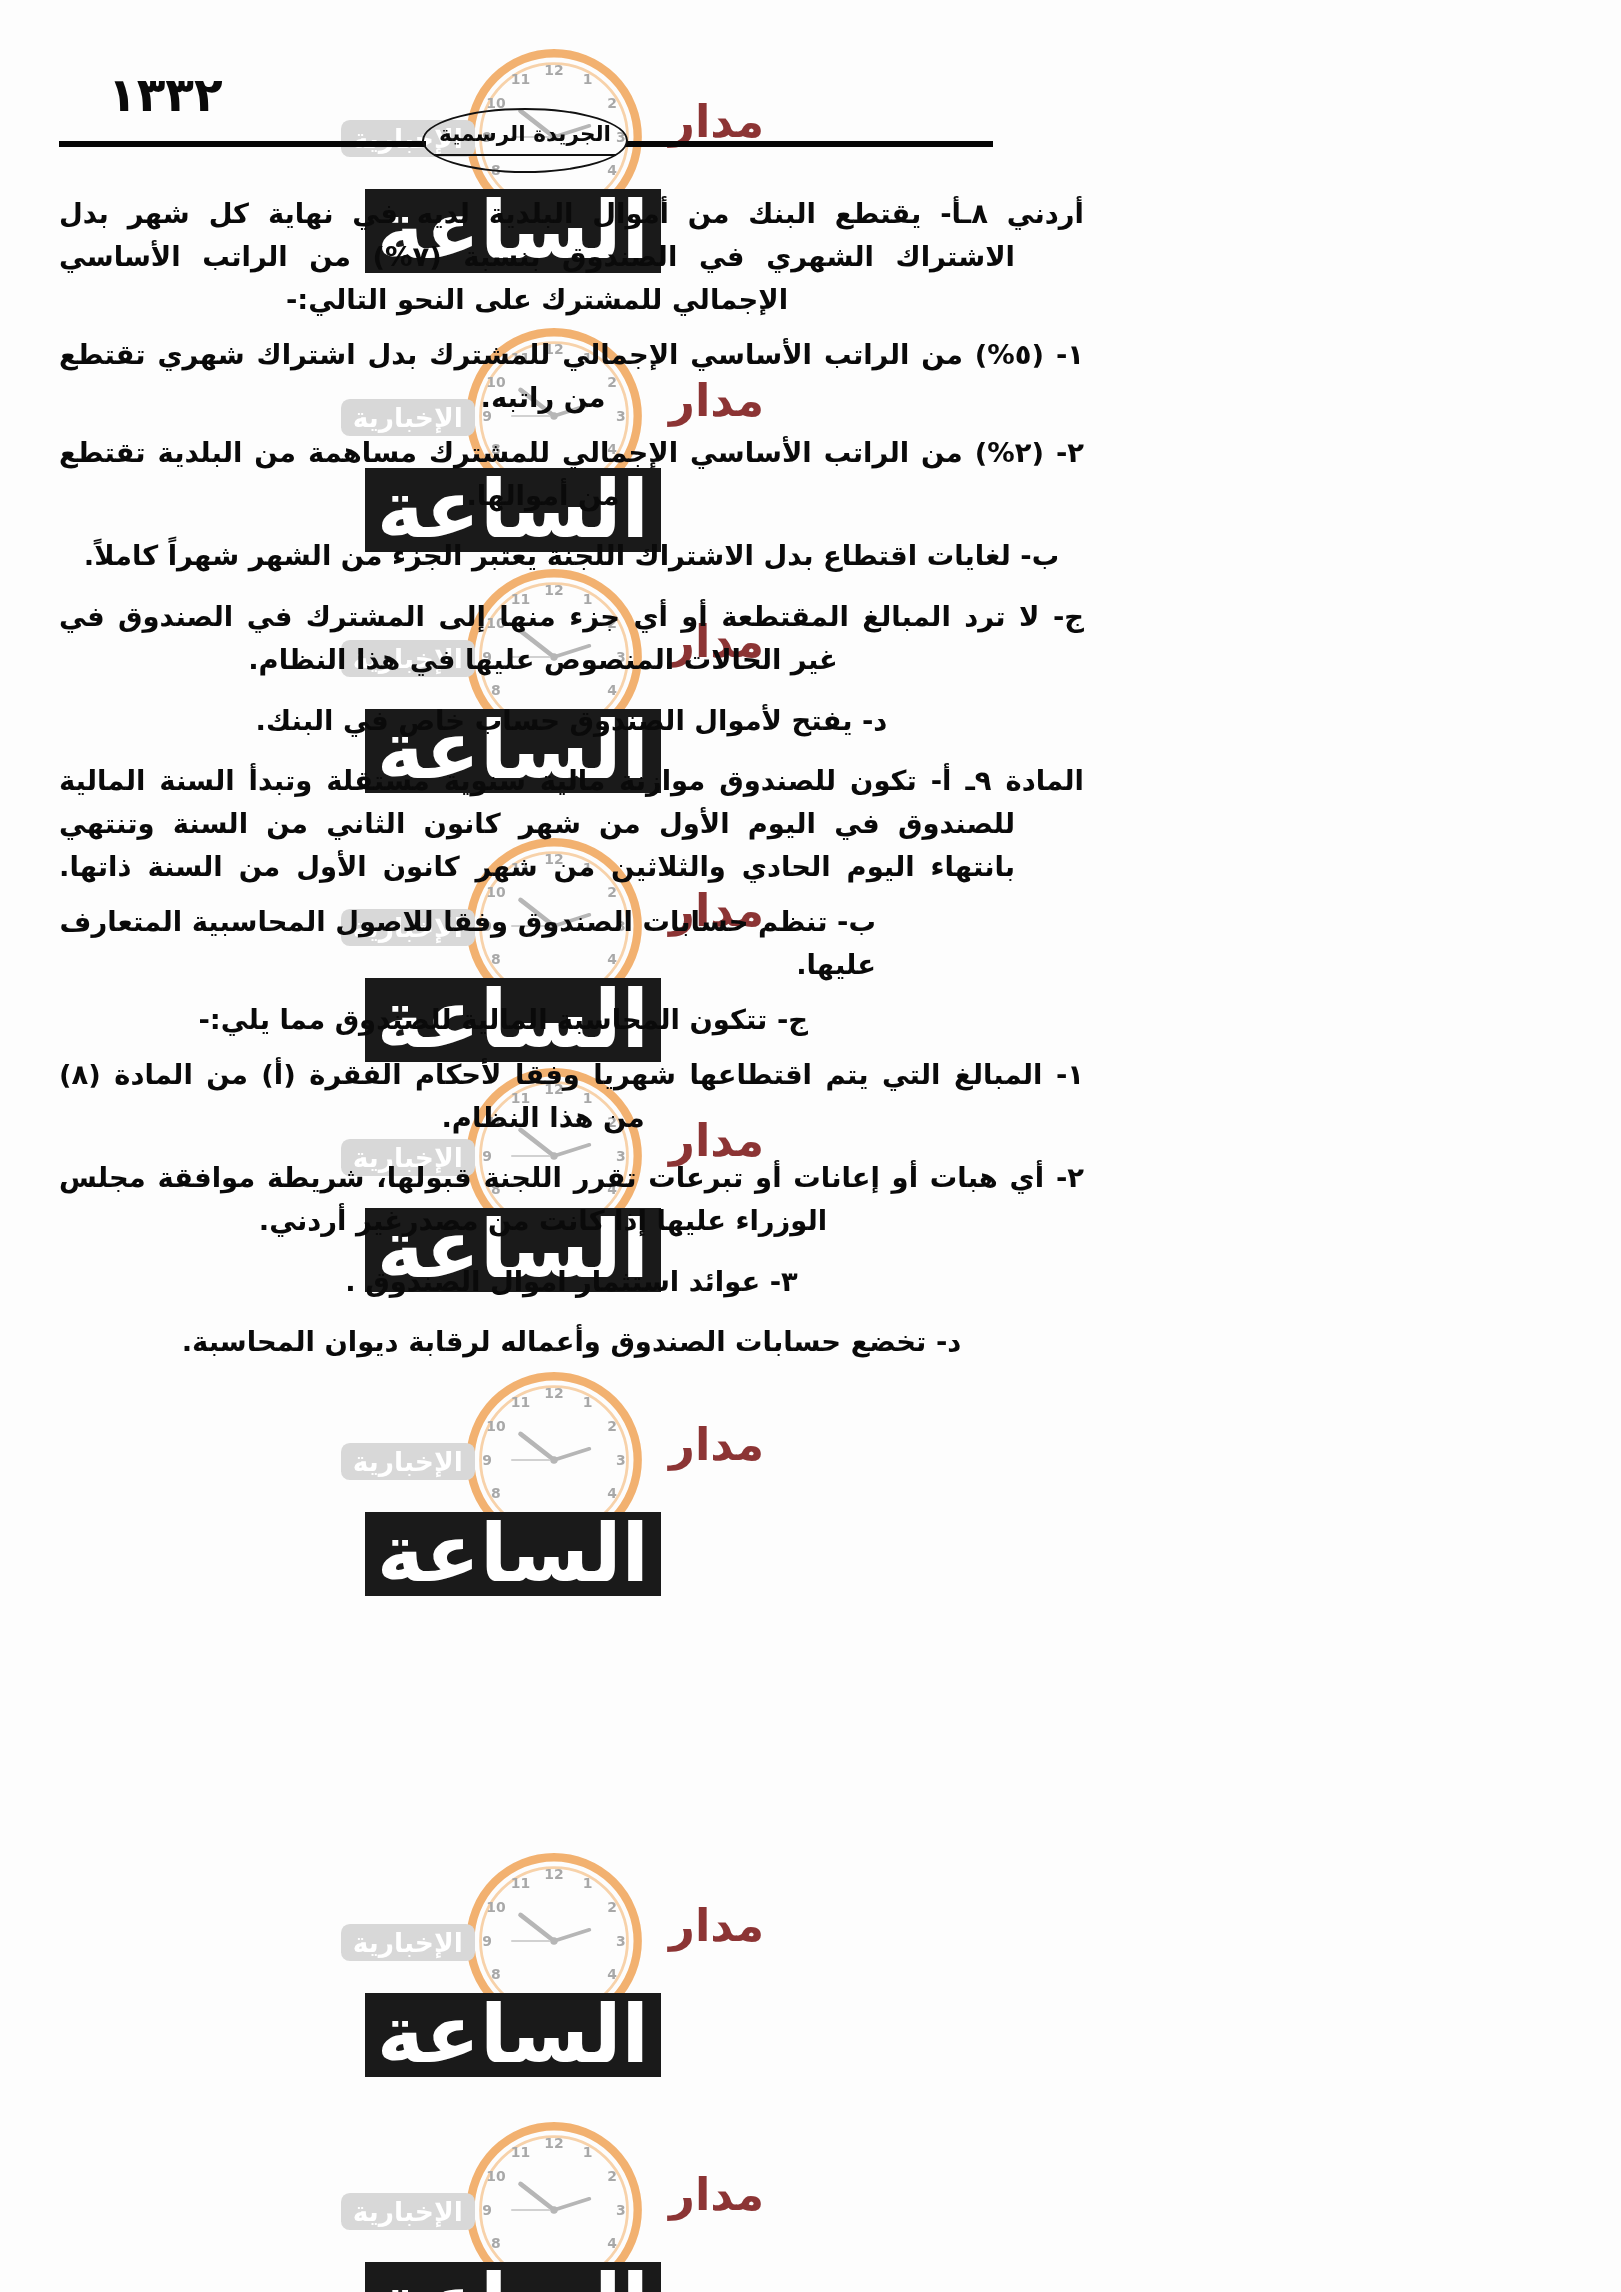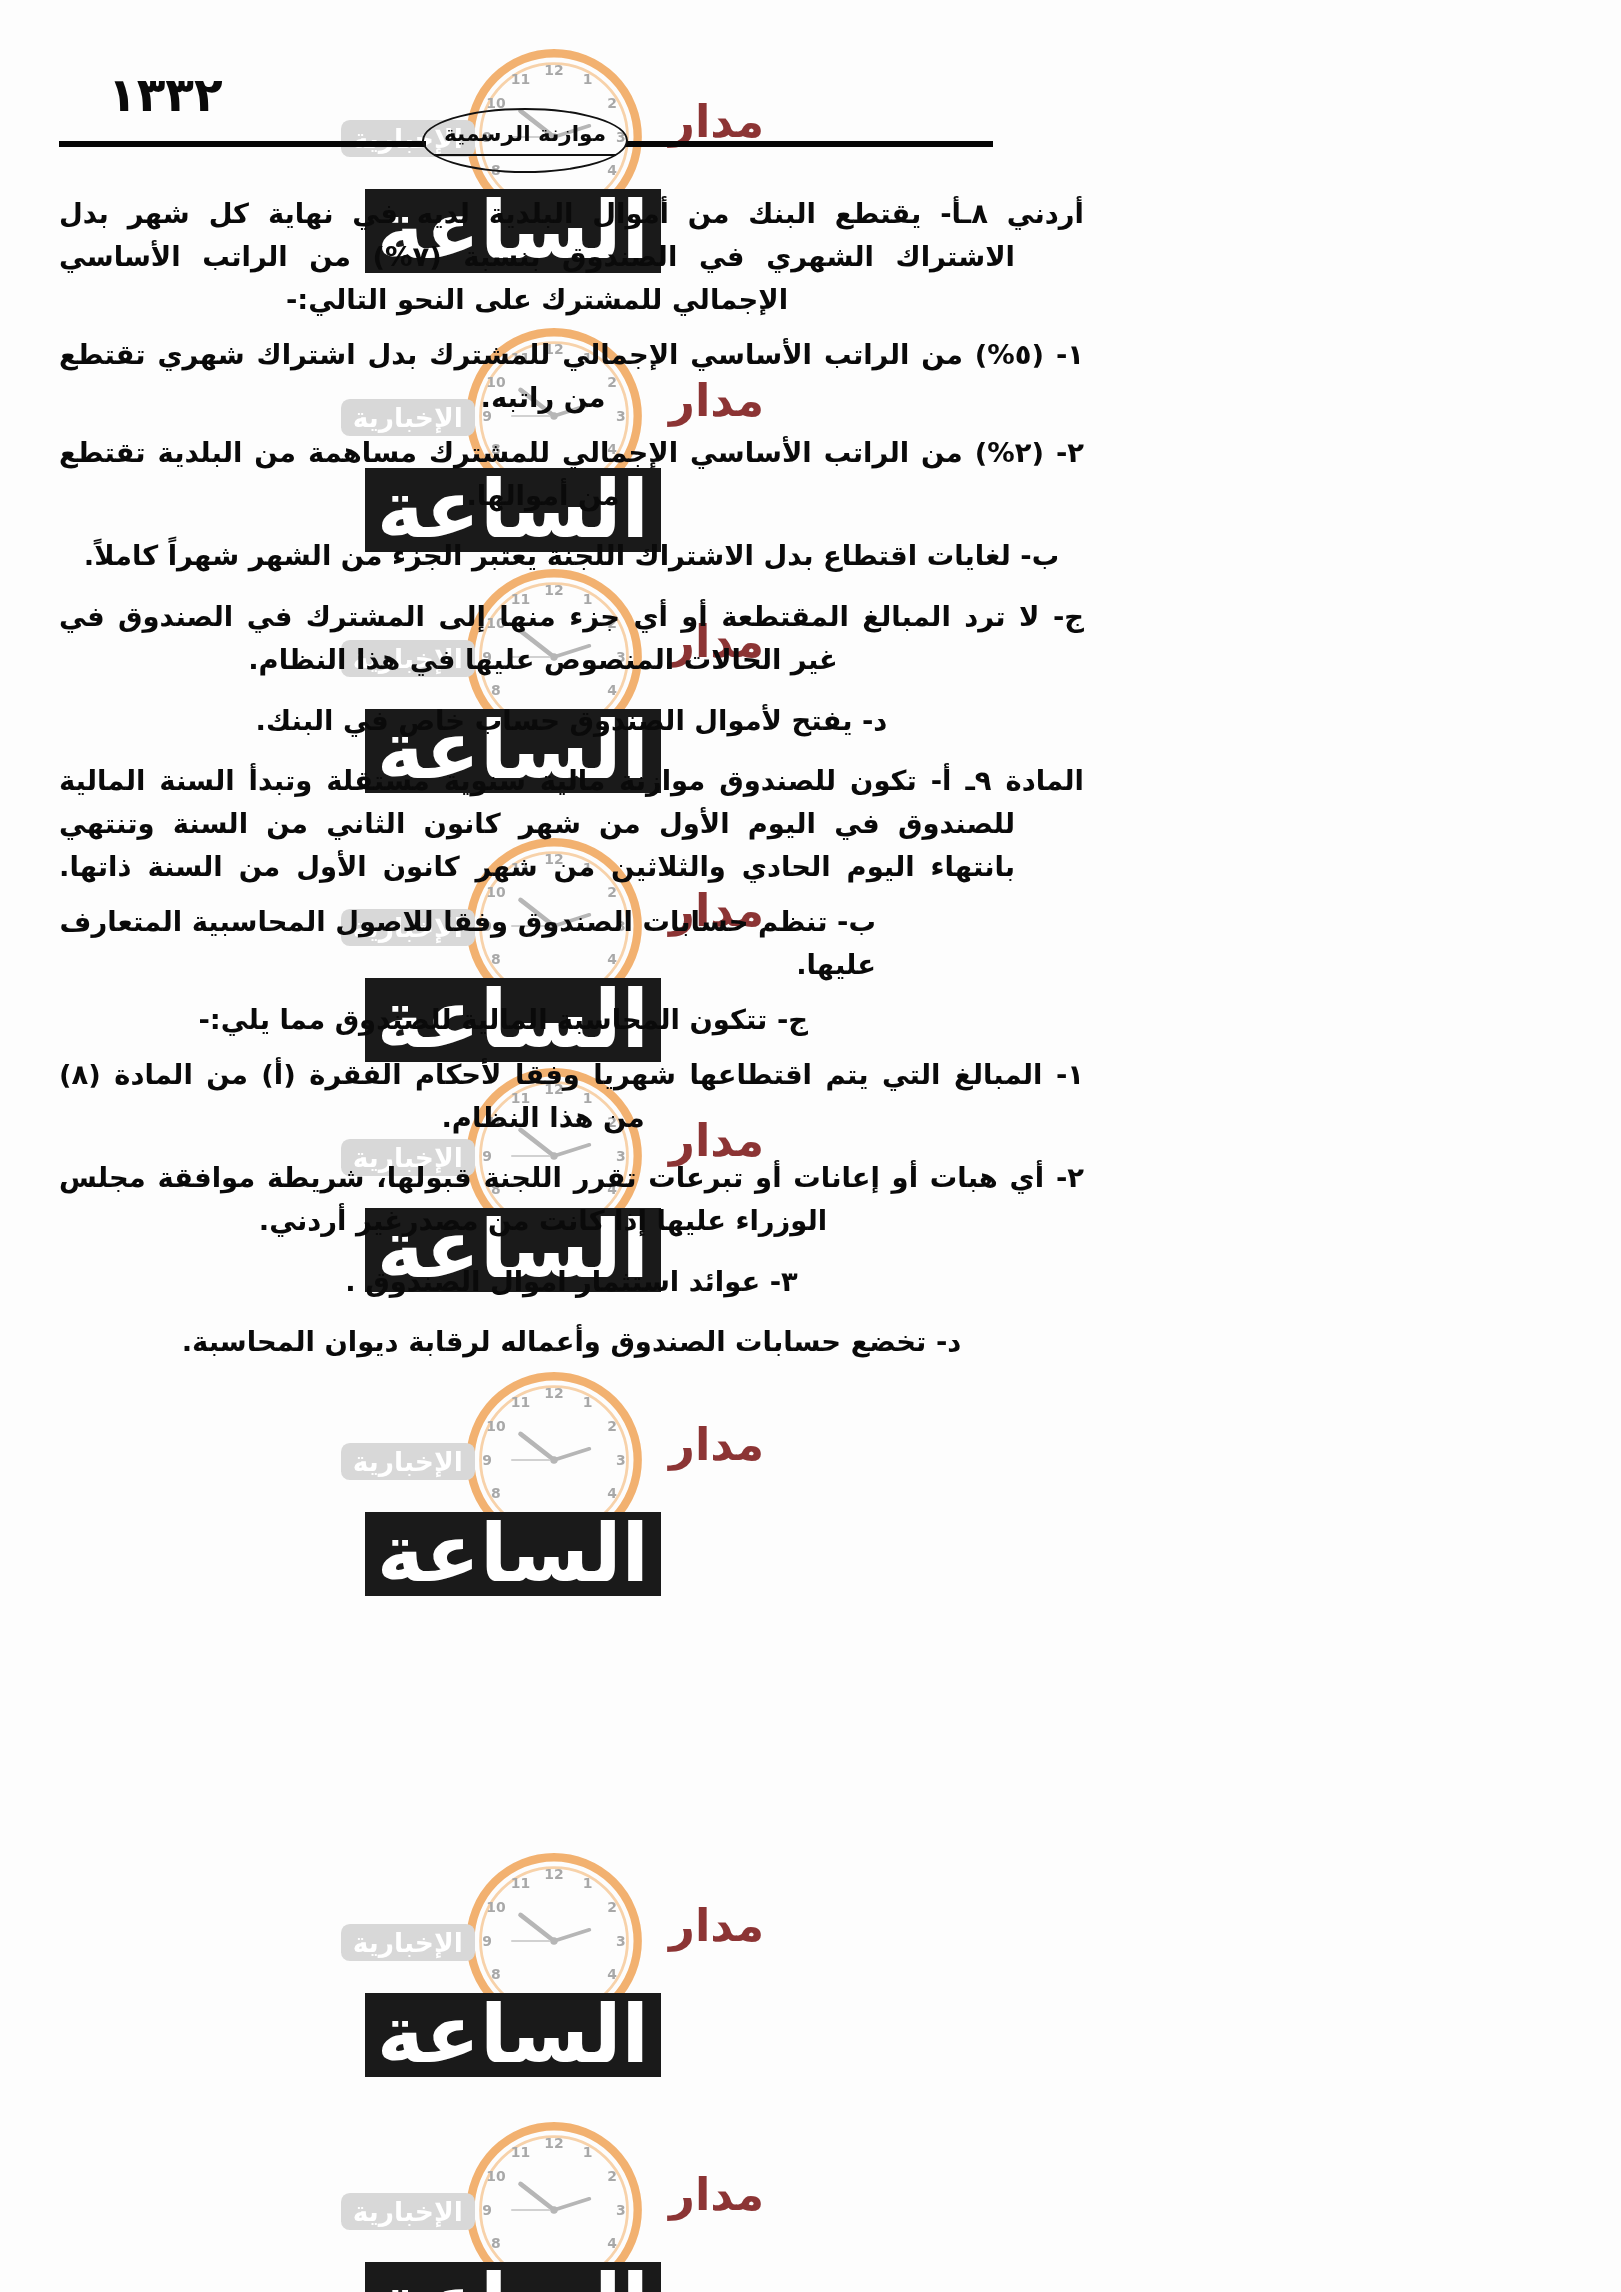--- a/index.html
+++ b/index.html
@@ -294,21 +294,21 @@
     <div class="wm-saa">الساعة</div>
   </div>
   </div>
 
 <div class="page-number">١٣٣٢</div>
 
 <header class="masthead">
   <div class="rule rule-seg-a"></div>
   <div class="rule rule-seg-b"></div>
   <div class="oval">
-    <span class="oval-title">موازنة الرسمية</span>
+    <span class="oval-title">الجريدة الرسمية</span>
   </div>
 </header>
 
 <main class="content">
   <p class="para hang-lg center-last"><span class="lbl">أردني ٨ـأ-</span> <span>يقتطع البنك من أموال البلدية لديه في نهاية كل شهر بدل الاشتراك الشهري في الصندوق بنسبة (٧%) من الراتب الأساسي الإجمالي للمشترك على النحو التالي:-</span></p>
   <p class="para hang-sm center-last"><span class="lbl">١-</span> <span>(٥%) من الراتب الأساسي الإجمالي للمشترك بدل اشتراك شهري تقتطع من راتبه.</span></p>
   <p class="para hang-sm center-last"><span class="lbl">٢-</span> <span>(٢%) من الراتب الأساسي الإجمالي للمشترك مساهمة من البلدية تقتطع من أموالها.</span></p>
   <p class="para hang-sm center-last gap"><span class="lbl">ب-</span> <span>لغايات اقتطاع بدل الاشتراك اللجنة يعتبر الجزء من الشهر شهراً كاملاً.</span></p>
   <p class="para hang-sm center-last gap"><span class="lbl">ج-</span> <span>لا ترد المبالغ المقتطعة أو أي جزء منها إلى المشترك في الصندوق في غير الحالات المنصوص عليها في هذا النظام.</span></p>
   <p class="para centered gap"><span class="lbl">د-</span> <span>يفتح لأموال الصندوق حساب خاص في البنك.</span></p>

